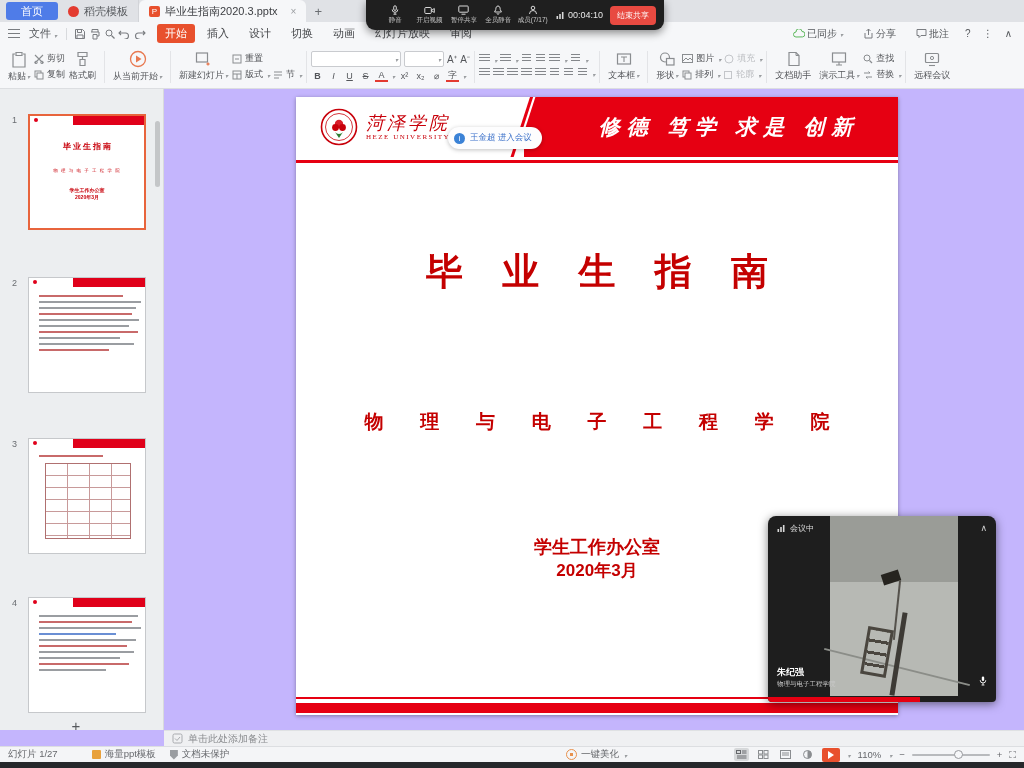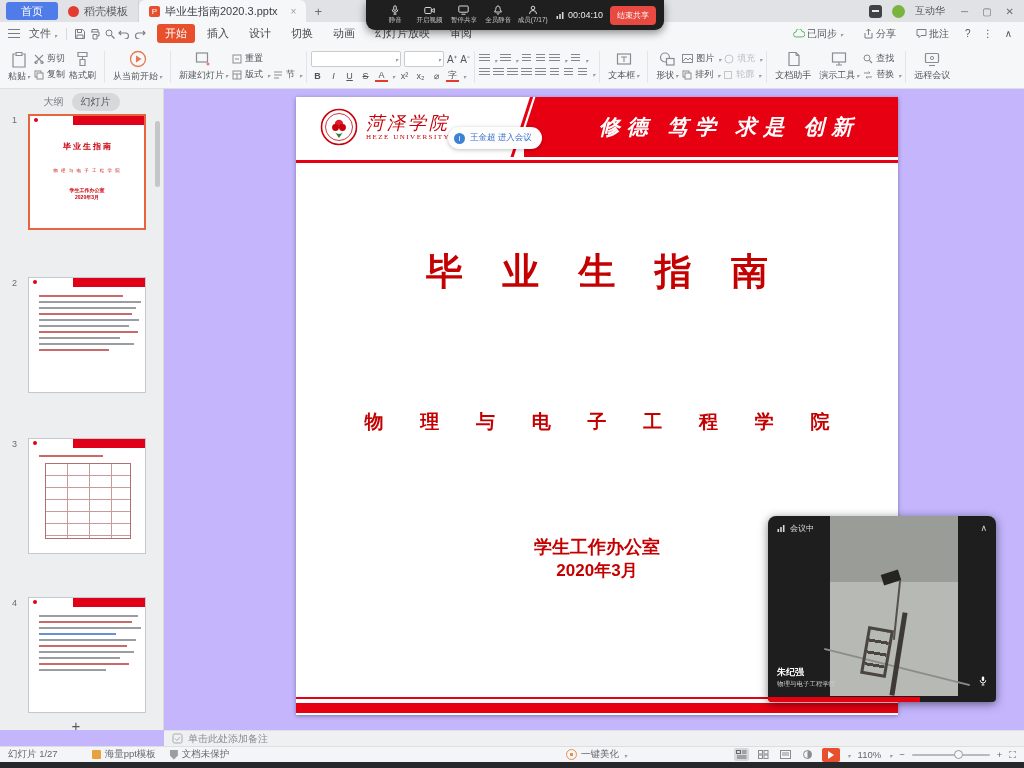--- a/index.html
+++ b/index.html
@@ -147,30 +147,20 @@
     <div class="ttab">
       <span class="docer-ico"></span>
       <span>稻壳模板</span>
     </div>
     <div class="ttab active">
       <span class="ppt-ico">P</span>
       <span>毕业生指南2020.3.pptx</span>
       <span class="tab-x">×</span>
     </div>
     <div class="newtab">+</div>
-    <div class="tbar-right">
-      <span class="msg-ico"></span>
-      <span class="avatar"></span>
-      <span>互动华</span>
-      <span class="winctl">
-        <span>─</span>
-        <span>▢</span>
-        <span>✕</span>
-      </span>
-    </div>
   </div>
 
   <div class="menubar">
     <span class="hamb"></span>
     <span class="mi">
         <span>文件</span>
         <i class="car"></i>
       </span>
     <span class="msep"></span>
     <span class="qico">
@@ -496,24 +486,20 @@
           <rect x="5.9" y="1" width="1.6" height="7" fill="#d8d8d8"></rect>
         </svg>
       <span>00:04:10</span>
     </div>
     <div class="mb-end">结束共享</div>
   </div>
 
   <div class="workspace">
 
     <div class="panel">
-      <div class="panel-head">
-        <span>大纲</span>
-        <span class="pill">幻灯片</span>
-      </div>
 
       <div class="thumb-row" style="top:25px;">
         <span class="tnum">1</span>
         <div class="thumb sel">
           <div class="tban">
               <div class="tw"></div>
               <div class="tr"></div>
             </div>
           <div class="t1-title">毕 业 生 指 南</div>
           <div class="t1-sub">物 理 与 电 子 工 程 学 院</div>

